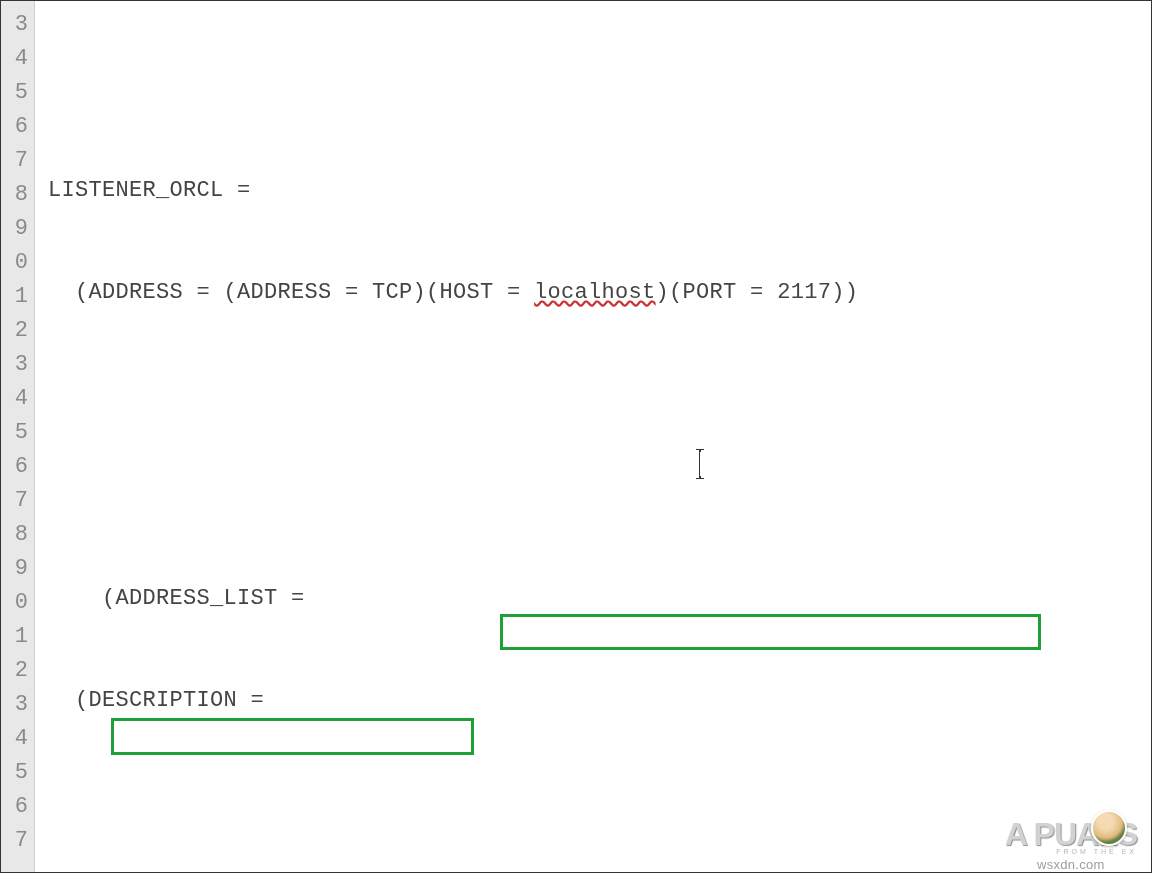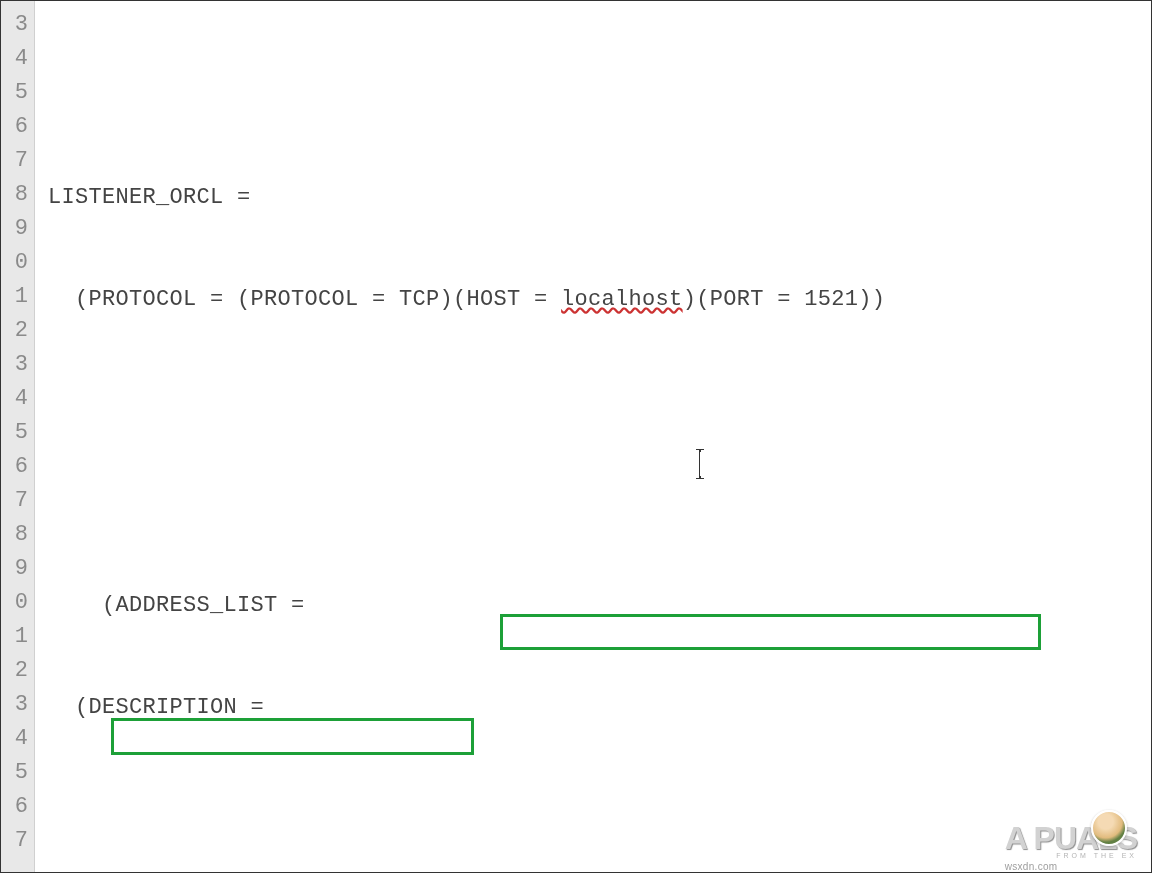--- a/index.html
+++ b/index.html
@@ -34,21 +34,21 @@
       padding-top: 7px;
       flex-shrink: 0;
       user-select: none;
     }
     .gutter div {
       padding-right: 6px;
       height: 34px;
     }
     .code {
       flex: 1;
-      padding-top: 10px;
+      padding-top: 3px;
       padding-left: 13px;
       line-height: 34px;
       letter-spacing: 0.3px;
       white-space: pre;
       color: #444;
       position: relative;
     }
     .code-line {
       height: 34px;
       position: relative;
@@ -100,23 +100,23 @@
     .wm-sub {
       font-family: Arial, sans-serif;
       font-size: 7px;
       letter-spacing: 3px;
       color: #b0b0b0;
       text-align: right;
       margin-top: -2px;
     }
     .wm-url{
       font-family: Arial, sans-serif;
-      font-size: 10px;
+      font-size: 13px;
       color: #999;
-      text-align: left;
+      text-align: center;
       margin-top: 2px;
       letter-spacing: 0.3px;
     }
     .wm-avatar{
       width: 36px;
       height: 36px;
       border-radius: 50%;
       background: radial-gradient(circle at 40% 30%, #f5d9b0 25%, #e0b878 55%, #5a7a3a 70%);
       border: 2px solid #fff;
       position: absolute;
@@ -157,21 +157,21 @@
     <div>3</div>
     <div>4</div>
     <div>5</div>
     <div>6</div>
     <div>7</div>
   </div>
 
   <div class="code">
     <div class="code-line"></div>
     <div class="code-line">LISTENER_ORCL =</div>
-    <div class="code-line"><span>  (PROTOCOL = (PROTOCOL = TCP)(HOST = </span><span class="underline-wave">localhost</span><span>)(PORT = 1521))</span></div>
+    <div class="code-line"><span>  (ADDRESS = (ADDRESS = TCP)(HOST = </span><span class="underline-wave">localhost</span><span>)(PORT = 2117))</span></div>
     <div class="code-line"></div>
     <div class="code-line"></div>
     <div class="code-line">    (ADDRESS_LIST =</div>
     <div class="code-line">  (DESCRIPTION =</div>
     
     
     
     
     
     

